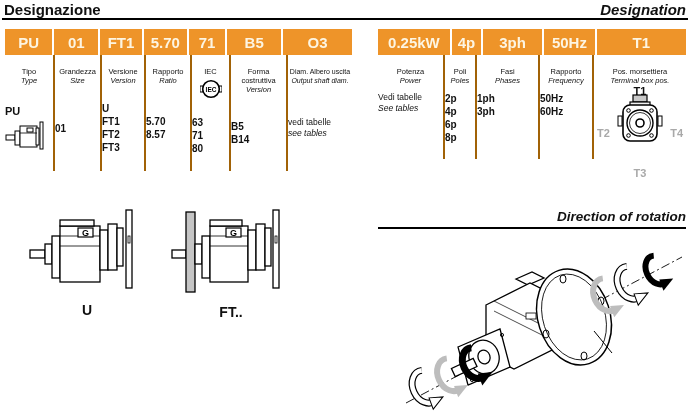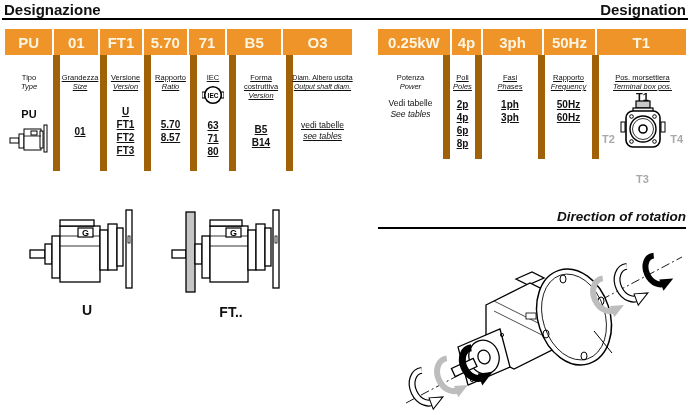--- a/index.html
+++ b/index.html
@@ -1,44 +1,44 @@
 <!DOCTYPE html>
 <html><head>
 <meta charset="utf-8">
 <style>
   html,body{margin:0;padding:0;background:#fff;}
   .page{position:relative;width:690px;height:415px;background:#ffffff;
         font-family:"Liberation Sans",sans-serif;color:#111;overflow:hidden;}
 
   
   .h-it{position:absolute;left:4px;top:1px;font-size:15px;font-weight:bold;}
-  .h-en{position:absolute;right:4px;top:1px;font-size:15px;font-weight:bold;}
+  .h-en{position:absolute;right:4px;top:1px;font-size:15px;font-weight:bold;font-style:italic;}
   .top-rule{position:absolute;left:2px;right:2px;top:18px;border-top:2px solid #000;}
 
   
   .tbl{position:absolute;top:28px;}
   .gtable{left:5px;width:347px;}
   .mtable{left:378px;width:308px;}
   .band{height:17px;background:#f8e2c4;display:flex;align-items:center;justify-content:center;
         font-size:8px;font-weight:bold;}
   .band .en{font-style:italic;margin-left:3px;}
   .codes{display:flex;margin-top:1px;height:26px;}
   .code{box-sizing:border-box;background:#ee9429;color:#fdf5e2;font-weight:bold;font-size:15px;
         display:flex;align-items:center;justify-content:center;}
   .code + .code{border-left:2px solid #fff;}
   .tbody{display:flex;}
   .gtable .tbody{height:116px;}
   .mtable .tbody{height:104px;}
-  .bcol{box-sizing:border-box;display:flex;flex-direction:column;align-items:center;padding-top:18px;}
-  .bcol + .bcol{border-left:7px solid #a16207;text-decoration:underline;}
+  .bcol{box-sizing:border-box;display:flex;flex-direction:column;align-items:center;padding-top:12px;}
+  .bcol + .bcol{border-left:2px solid #a16207;}
   .lab{font-size:7.5px;line-height:9px;text-align:center;}
   .lab .en{font-style:italic;}
   .lab .nowrap{white-space:nowrap;}
   .vals{flex:1;width:100%;display:flex;flex-direction:column;justify-content:center;
-        align-items:center;font-weight:bold;font-size:10px;line-height:13px;text-align:center;}
+        align-items:flex-start;font-weight:bold;font-size:10px;line-height:13px;text-align:center;}
   .vals.top{justify-content:flex-start;padding-top:7px;}
   .v-norm{font-weight:normal;font-style:normal;font-size:8.5px;line-height:11px;}
   .v-it{font-weight:normal;font-style:italic;font-size:8.5px;line-height:11px;}
   .icon-wrap{margin-top:2px;}
 
   
   .tpos{position:relative;width:100%;height:100%;}
   .tpos .t{position:absolute;font-weight:bold;font-size:11px;color:#a9a9a9;}
   .tpos .t1{top:0;left:50%;transform:translateX(-50%);color:#111;}
   .tpos .t2{top:42px;left:3px;}

